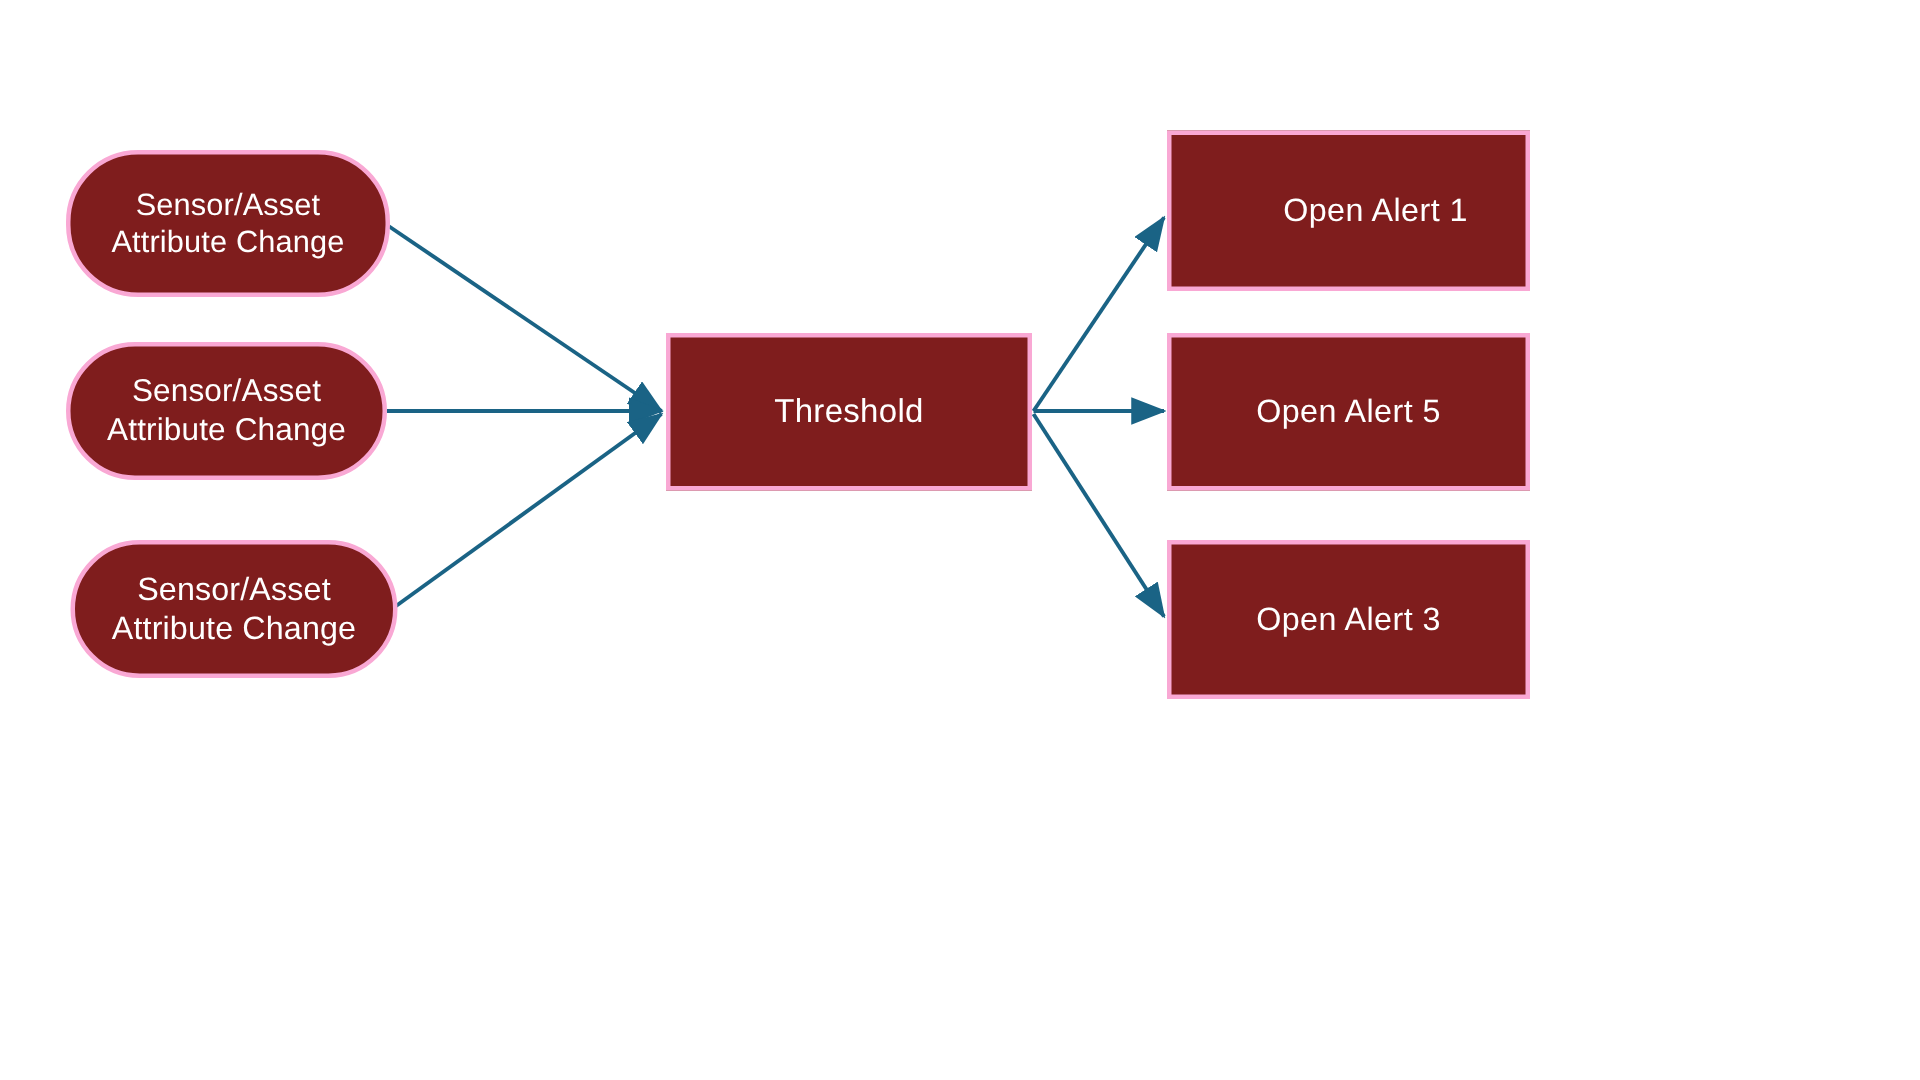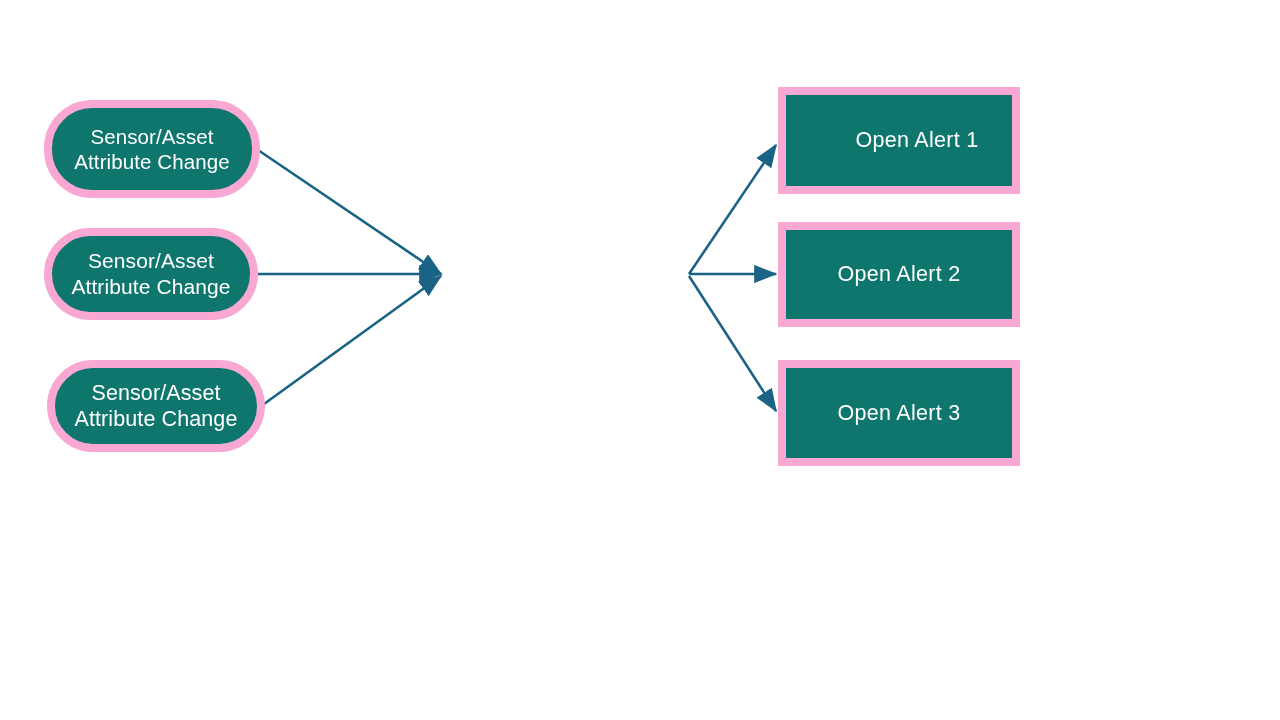--- a/index.html
+++ b/index.html
@@ -28,22 +28,22 @@
     pointer-events: none;
   }
   .node {
     position: absolute;
     box-sizing: border-box;
     display: flex;
     align-items: center;
     justify-content: center;
     text-align: center;
     color: #ffffff;
-    background: #0f766e;
-    border: 8px solid #f9a8d4;
+    background: #7f1d1d;
+    border: 3px solid #f9a8d4;
     line-height: 1.22;
     white-space: pre-line;
     z-index: 2;
   }
   .pill {
     border-radius: 48px;
     font-size: 21px;
     letter-spacing: 0.1px;
   }
   .rect {
@@ -89,20 +89,21 @@
 
   <div class="node pill" id="node-source-1">Sensor/Asset
 Attribute Change</div>
 
   <div class="node pill" id="node-source-2">Sensor/Asset
 Attribute Change</div>
 
   <div class="node pill" id="node-source-3">Sensor/Asset
 Attribute Change</div>
 
+  <div class="node rect" id="node-threshold">Threshold</div>
 
   <div class="node rect alert-label" id="node-alert-1">Open Alert 1</div>
 
-  <div class="node rect alert-label" id="node-alert-2">Open Alert 2</div>
+  <div class="node rect alert-label" id="node-alert-2">Open Alert 5</div>
 
   <div class="node rect alert-label" id="node-alert-3">Open Alert 3</div>
 
 </div>
 
 </body></html>

